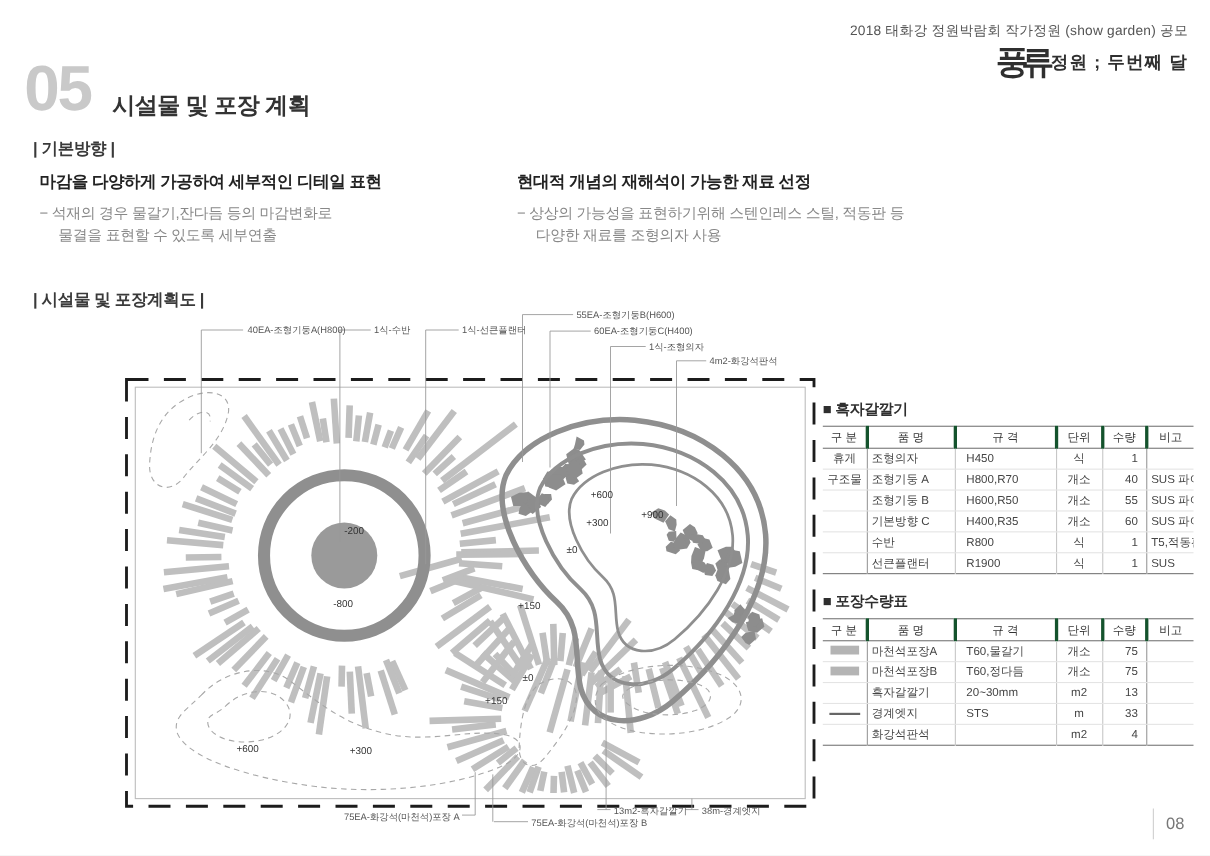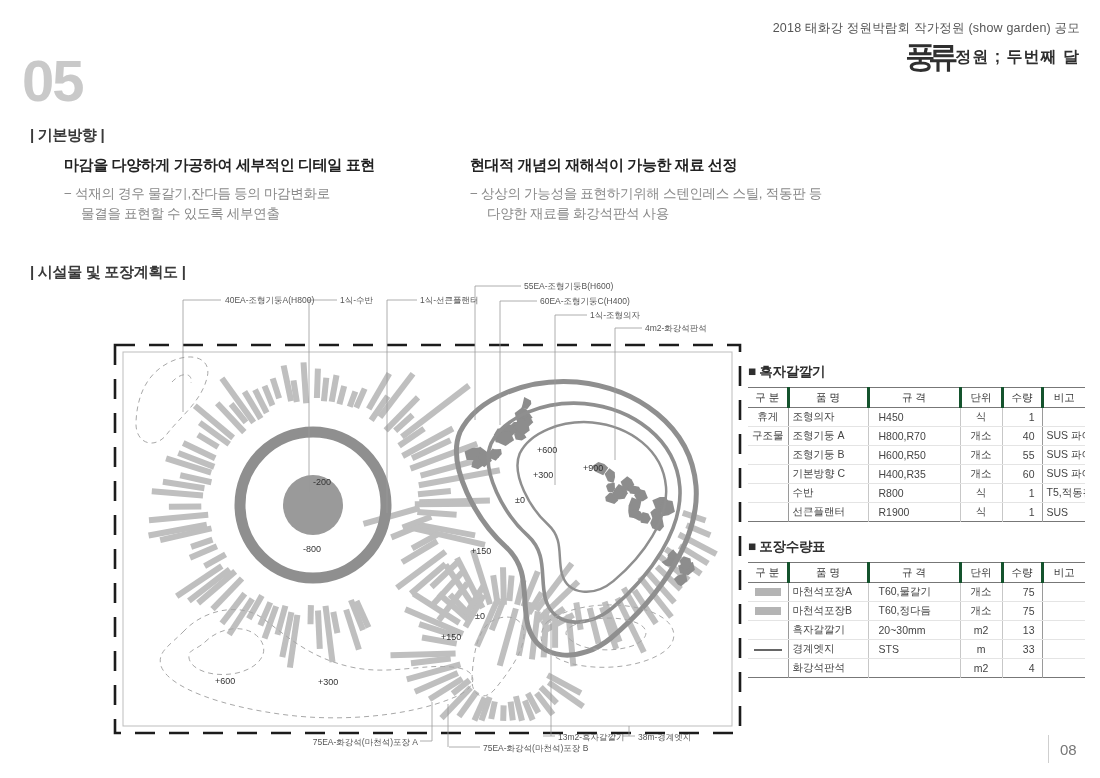--- a/index.html
+++ b/index.html
@@ -10,21 +10,21 @@
   .logo{position:absolute;top:42px;right:20px;display:flex;align-items:center;color:#2f2f2f;}
   .logo-mark{font-size:30px;font-weight:bold;letter-spacing:-7px;margin-right:4px;line-height:1;}
   .logo-rest{font-size:16px;font-weight:bold;letter-spacing:1px;}
   
   .sec-num{position:absolute;left:22px;top:52px;font-size:58px;font-weight:bold;color:#c9c9c9;letter-spacing:-2px;line-height:1;}
   .sec-title{position:absolute;left:102px;top:82px;font-size:21px;font-weight:bold;color:#333;letter-spacing:-.5px;}
   .band-head{position:absolute;font-size:15px;font-weight:bold;color:#3a3a3a;letter-spacing:-.3px;}
   .bh1{left:30px;top:126px;} .bh2{left:30px;top:263px;}
   
   .col{position:absolute;top:156px;}
-  .col1{left:36px;width:420px;margin-left:28px;} .col2{left:470px;width:560px;}
+  .col1{left:36px;width:420px;} .col2{left:470px;width:560px;}
   .col-title{font-size:15px;font-weight:bold;color:#222;letter-spacing:-.4px;margin-bottom:9px;}
   .col-line{font-size:13.5px;color:#888;letter-spacing:-.3px;line-height:1.5;}
   .col-line.indent{padding-left:17px;}
   
   .plan-svg{position:absolute;left:75px;top:270px;}
   .callout{font-size:8.5px;fill:#555;}
   .elev{font-size:9px;fill:#333;}
   
   .tbl-wrap{position:absolute;width:340px;}
   .tw1{left:748px;top:363px;} .tw2{left:748px;top:538px;}
@@ -51,31 +51,32 @@
 
 <div class="page">
 
   <div class="hdr-line">2018 태화강 정원박람회 작가정원 (show garden) 공모</div>
   <div class="logo">
     <span class="logo-mark">풍류</span>
     <span class="logo-rest">정원 ; 두번째 달</span>
   </div>
 
   <div class="sec-num">05</div>
+  <div class="sec-title">시설물 및 포장 계획</div>
 
   <div class="band-head bh1">| 기본방향 |</div>
   <div class="col col1">
     <div class="col-title">마감을 다양하게 가공하여 세부적인 디테일 표현</div>
     <div class="col-line">− 석재의 경우 물갈기,잔다듬 등의 마감변화로</div>
     <div class="col-line indent">물결을 표현할 수 있도록 세부연출</div>
   </div>
   <div class="col col2">
     <div class="col-title">현대적 개념의 재해석이 가능한 재료 선정</div>
     <div class="col-line">− 상상의 가능성을 표현하기위해 스텐인레스 스틸, 적동판 등</div>
-    <div class="col-line indent">다양한 재료를 화강석판석 사용</div>
+    <div class="col-line indent">다양한 재료를 조형의자 사용</div>
   </div>
 
   <div class="band-head bh2">| 시설물 및 포장계획도 |</div>
 
   <svg id="plan" class="plan-svg" width="680" height="500" viewBox="0 0 680 500">
 
     <rect x="40" y="75" width="625" height="388" fill="none" stroke="#1c1c1c" stroke-width="2.6" stroke-dasharray="20 14"></rect>
     <rect x="48" y="82" width="609" height="374" fill="none" stroke="#bdbdbd" stroke-width="1"></rect>
 
     <g id="g-bars">

